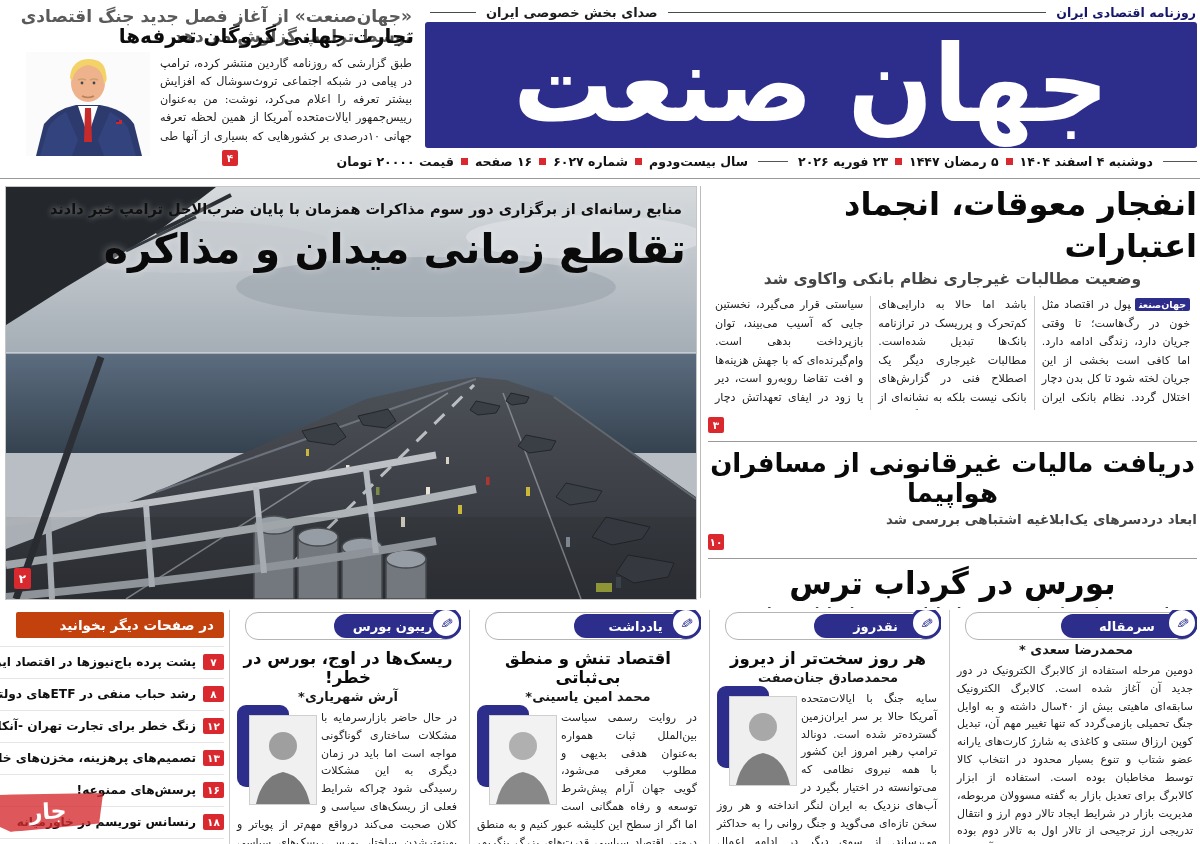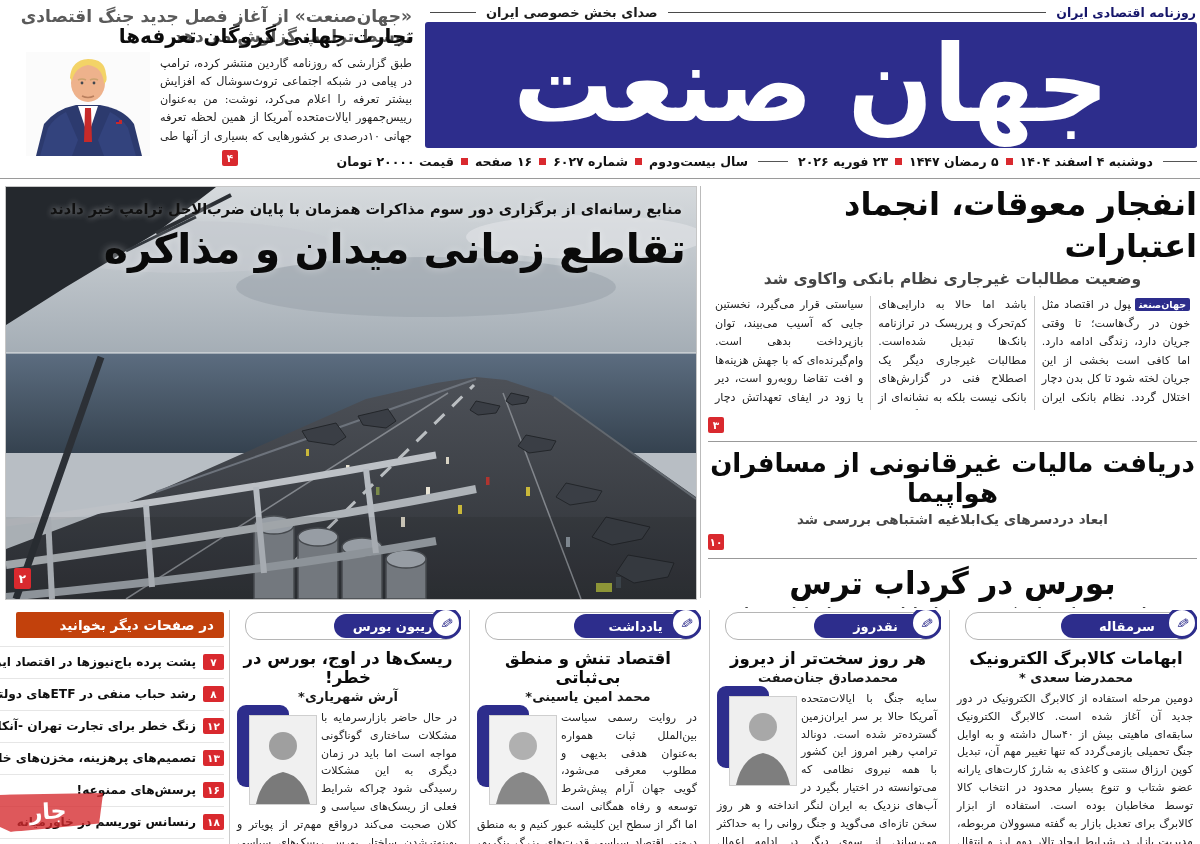--- a/index.html
+++ b/index.html
@@ -48,21 +48,21 @@
   .lead-headline{font-size:32px;font-weight:bold;text-align:right;color:#0a0a0a;line-height:1.3;letter-spacing:-1px;}
   .lead-sub{margin-top:3px;font-size:15.5px;font-weight:bold;color:#474747;text-align:center;}
   .lead-body{margin-top:8px;display:flex;height:114px;overflow:hidden;}
   .lead-col{flex:1;padding:0 7px;font-size:11.1px;line-height:1.67;text-align:justify;color:#222;}
   .lead-col.mid{border-left:1px solid #ccc;border-right:1px solid #ccc;}
   .brand-tag{background:#2d2d8c;color:#fff;font-size:9.5px;font-weight:bold;padding:1px 4px;border-radius:2px;margin-left:4px;white-space:nowrap;margin-top:31px;}
   .badge-row{margin-top:4px;text-align:left;}
   .divider{border-top:1px solid #999;margin:8px 0 6px 0;}
   .art-headline2{font-size:26px;font-weight:bold;text-align:center;color:#0a0a0a;letter-spacing:-1px;}
   .art-headline3{font-size:31px;font-weight:bold;text-align:center;color:#0a0a0a;letter-spacing:-1px;}
-  .art-sub{margin-top:3px;font-size:13.5px;font-weight:bold;color:#474747;text-align:center;}
+  .art-sub{margin-top:3px;font-size:13.5px;font-weight:bold;color:#474747;text-align:right;}
 
   
   .bcol{position:absolute;top:610px;height:234px;overflow:hidden;}
   .capsule{position:relative;height:26px;border:1px solid #b5b5b5;border-radius:13px;background:#fff;margin:2px 2px 0 10px;}
   .capsule-bar{position:absolute;right:1px;top:1px;bottom:1px;width:58%;background:#2d2d8c;border-radius:12px;display:flex;align-items:center;justify-content:center;color:#fff;font-size:13px;font-weight:bold;}
   .pen-circle{position:absolute;right:-4px;top:-6px;width:32px;height:32px;border-radius:50%;background:#fff;border:3px solid #2d2d8c;box-sizing:border-box;display:flex;align-items:center;justify-content:center;color:#2d2d8c;font-size:15px;z-index:2;}
   .pen-circle span{transform:rotate(100deg);display:block;}
   .bcol-headline{margin-top:9px;font-size:16.5px;font-weight:bold;text-align:center;color:#0b0b0b;}
   .bcol-byline{margin-top:2px;font-size:13px;font-weight:bold;text-align:center;color:#191919;}
   .bcol-body{margin:5px 4px 0 2px;font-size:11px;line-height:1.62;text-align:justify;color:#222;}
@@ -255,21 +255,20 @@
 
   </div>
 
   <section class="bcol" style="left:955px;width:242px;">
     <div class="capsule">
       <div class="capsule-bar">سرمقاله</div>
       <div class="pen-circle">
           <span>✎</span>
         </div>
     </div>
-    <div class="bcol-headline">ابهامات کالابرگ الکترونیک</div>
     <div class="bcol-byline">محمدرضا سعدی *</div>
     <div class="bcol-body">دومین مرحله استفاده از کالابرگ الکترونیک در دور جدید آن آغاز شده است. کالابرگ الکترونیک سابقه‌ای ماهیتی بیش از ۴۰سال داشته و به اوایل جنگ تحمیلی بازمی‌گردد که تنها تغییر مهم آن، تبدیل کوپن ارزاق سنتی و کاغذی به شارژ کارت‌های یارانه عضو شتاب و تنوع بسیار محدود در انتخاب کالا توسط مخاطبان بوده است. استفاده از ابزار کالابرگ برای تعدیل بازار به گفته مسوولان مربوطه، مدیریت بازار در شرایط ایجاد تالار دوم ارز و انتقال تدریجی ارز ترجیحی از تالار اول به تالار دوم بوده است. دولت در لایحه اولیه بودجه سال آتی ارز ترجیحی را معادل ۷۵هزارتومان در نظر گرفته بود که با تغییر مبنای محاسبه و انتقال ارز ترجیحی به تالار دوم، این نرخ به ۱۲۳هزارتومان و با</div>
   </section>
 
   <section class="bcol" style="left:715px;width:226px;">
     <div class="capsule">
       <div class="capsule-bar">نقدروز</div>
       <div class="pen-circle">
           <span>✎</span>
         </div>

